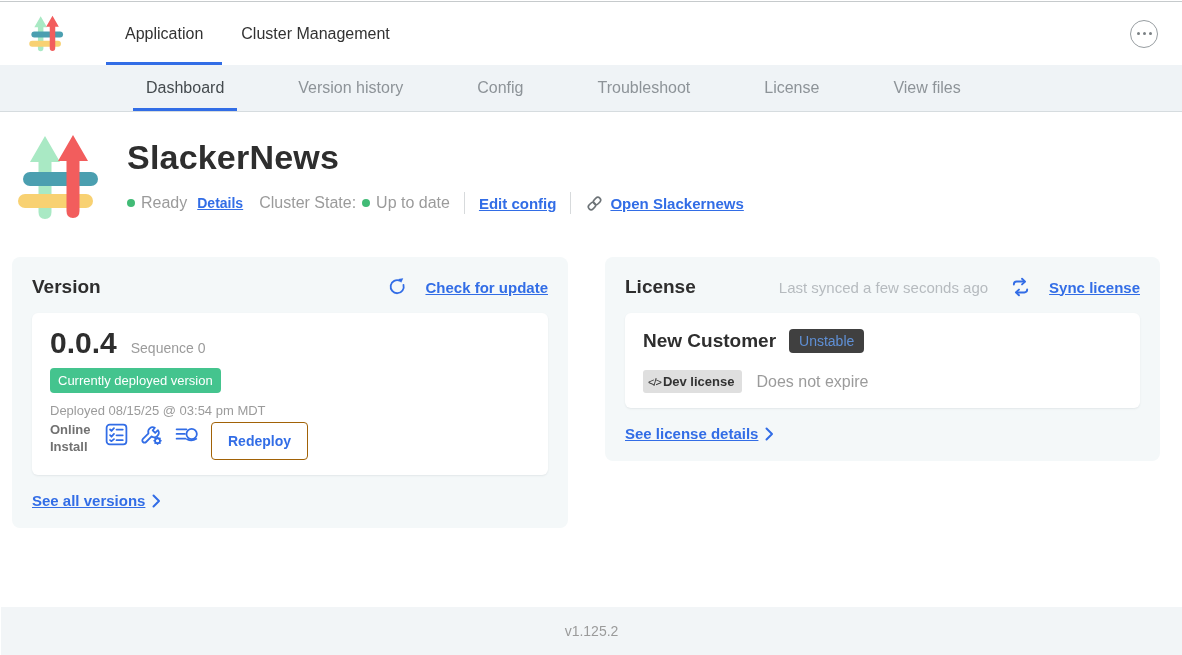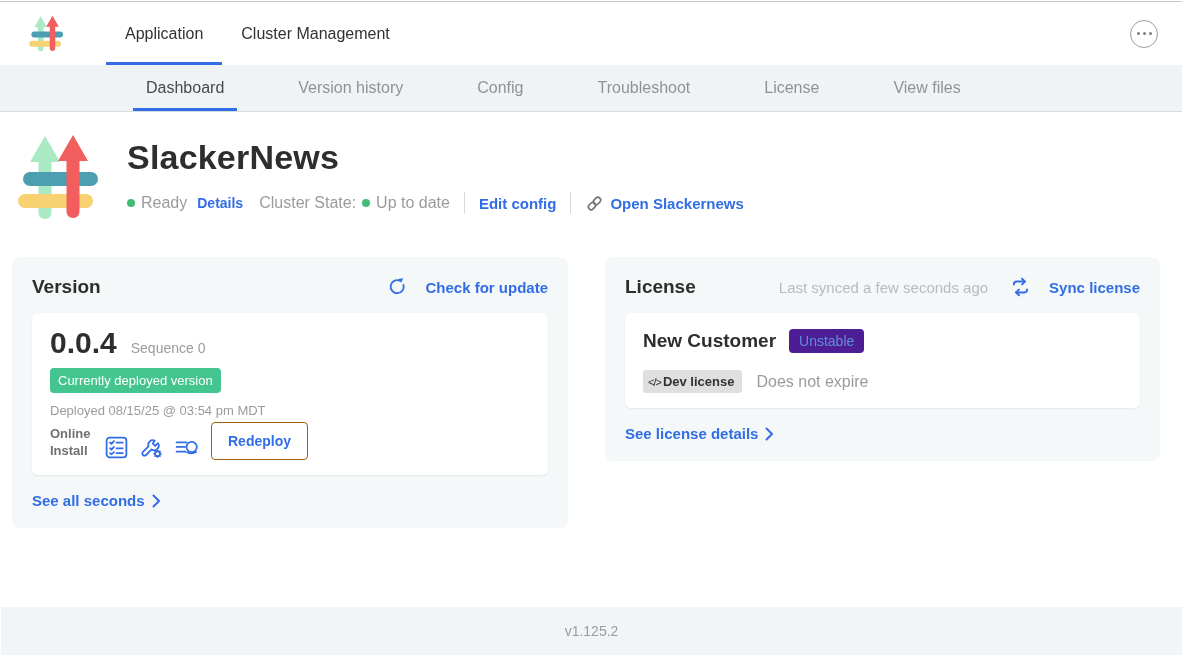--- a/index.html
+++ b/index.html
@@ -28,21 +28,21 @@
   .subnav-item.active::after { content:""; position:absolute; left:0; right:0; bottom:0; height:3px; background:#326de6; }
 
   
   .app-header { display:flex; padding:19px 0 0 15px; }
   .app-icon { width:90px; height:94px; flex:0 0 auto; }
   .app-info { margin-left:22px; padding-top:7px; }
   .app-title { font-size:34px; font-weight:700; color:#2e2e2e; letter-spacing:.2px; }
   .status-row { display:flex; align-items:center; margin-top:15px; font-size:16px; color:#9b9b9b; }
   .dot { width:8px; height:8px; border-radius:50%; background:#41bb76; display:inline-block; }
   .status-row .gap6 { margin-left:6px; } .status-row .gap10 { margin-left:10px; } .status-row .gap14 { margin-left:16px; }
-  a.lnk { color:#326de6; font-weight:700; cursor:pointer; }
+  a.lnk { color:#326de6; font-weight:700; text-decoration:underline; cursor:pointer; }
   .details-lnk { font-size:14px; }
   .mid-lnk { font-size:15px; }
   .vdiv { width:1px; height:22px; background:#d7dadc; margin:0 14px; }
   .chain-ic { margin-right:6px; }
 
   
   .cards { display:flex; align-items:flex-start; gap:37px; padding:0 12px; margin-top:32px; }
   .card { background:#f4f8f9; border-radius:8px; padding:19px 20px; }
   .card-version { width:556px; }
   .card-license { width:555px; }
@@ -53,30 +53,30 @@
   .inner-card { background:#fff; border-radius:6px; box-shadow:0 1px 2px rgba(80,90,100,.10); margin-top:15px; padding:13px 18px 15px; }
 
   
   .ver-row1 { display:flex; align-items:baseline; gap:14px; }
   .ver-num { font-size:30px; font-weight:700; color:#2e2e2e; }
   .ver-seq { font-size:14px; color:#9b9b9b; }
   .ver-row2 { display:flex; margin-top:8px;flex-direction:column; }
   .ver-left { width:232px; flex:0 0 auto; }
   .badge-green { display:inline-block; background:#44c48e; color:#fff; font-size:13px; padding:5px 8px; border-radius:4px; }
   .deployed { margin-top:9px; font-size:13px; color:#9b9b9b; line-height:1.4; max-width:218px; }
-  .ver-right { display:flex; align-items:flex-end; gap:10px; margin-top:2px; }
+  .ver-right { display:flex; align-items:flex-start; gap:10px; margin-top:2px; }
   .install-type { font-size:13px; font-weight:700; color:#717171; line-height:1.3; width:44px; }
   .icon-btn { background:none; border:none; padding:0; cursor:pointer; display:flex; }
   .btn-outline { background:#fff; border:1px solid #a16207; color:#326de6; font-family:inherit; font-size:14px; font-weight:700; padding:10px 16px; border-radius:4px; cursor:pointer; }
   .see-link { display:flex; align-items:center; gap:7px; margin-top:17px; font-size:15px; }
 
   
   .cust-row { display:flex; align-items:center; gap:13px; padding-top:3px; }
   .cust-name { font-size:19px; font-weight:700; color:#2e2e2e; }
-  .badge-channel { background:#4c1d95; color:#5f90d6; font-size:14px; padding:4px 10px; border-radius:4px; }
+  .badge-channel { background:#404040; color:#5f90d6; font-size:14px; padding:4px 10px; border-radius:4px; }
   .lic-row2 { display:flex; align-items:center; gap:14px; margin-top:17px; }
   .badge-dev { background:#dfdfdf; color:#323232; font-size:13px; font-weight:700; padding:4px 8px 4px 5px; border-radius:3px; display:flex; align-items:center; gap:2px; }
   .code-glyph { font-size:11px; font-weight:400; letter-spacing:-1px; }
   .expiry { font-size:16px; color:#9b9b9b; }
 
   
   .footer { position:absolute; left:1px; right:0; bottom:0; height:48px; background:#f2f5f7; display:flex; align-items:center; justify-content:center; font-size:14px; color:#9b9b9b; }
 
   svg { display:block; }
 </style>
@@ -205,21 +205,21 @@
               <circle cx="17" cy="11.5" r="5"></circle>
               <path d="M12.5 16.5 Q17 19 21.5 16.2"></path>
             </svg>
           </button>
           <button class="btn-outline">Redeploy</button>
         </div>
       </div>
     </div>
 
     <div class="see-link">
-      <a class="lnk mid-lnk">See all seconds</a>
+      <a class="lnk mid-lnk">See all versions</a>
       <svg width="9" height="14" viewBox="0 0 9 14">
         <polyline points="1.5,1.5 7,7 1.5,12.5" fill="none" stroke="#326de6" stroke-width="2" stroke-linecap="round" stroke-linejoin="round"></polyline>
       </svg>
     </div>
   </div>
 
   <div class="card card-license">
     <div class="card-head">
       <div class="card-title">License</div>
       <div class="card-head-right">

